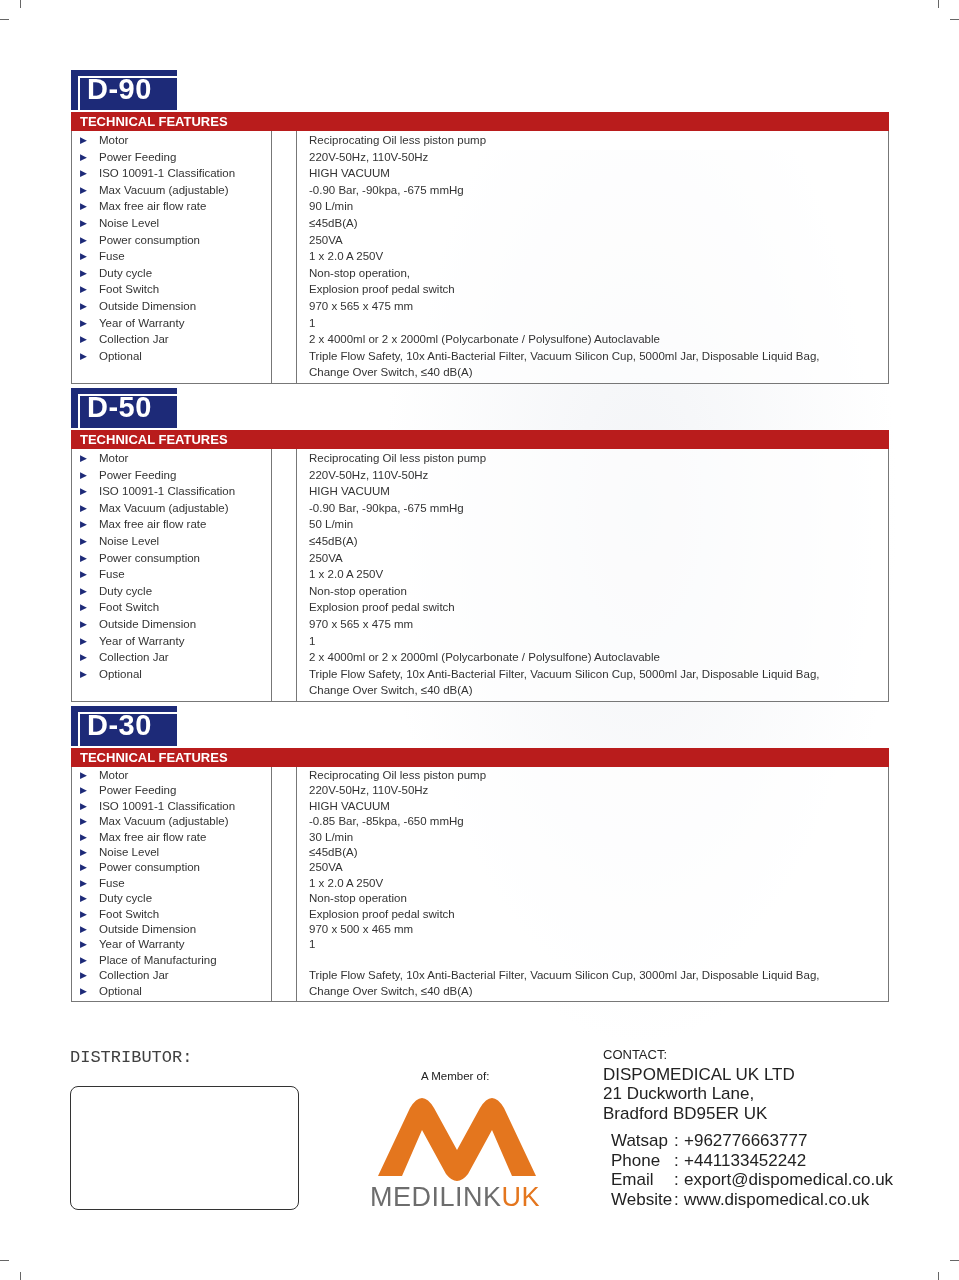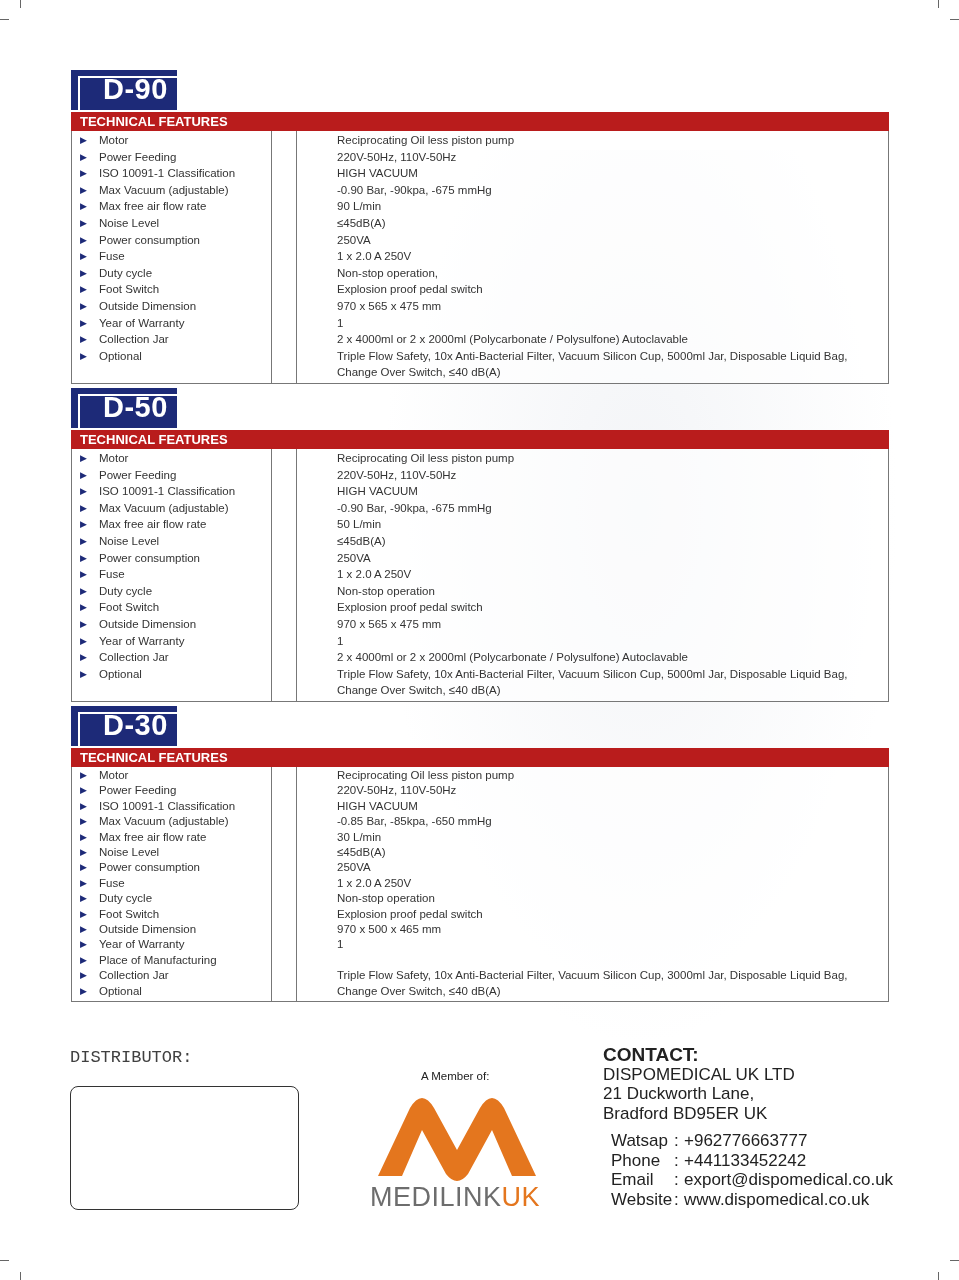--- a/index.html
+++ b/index.html
@@ -16,51 +16,51 @@
     .section { position: absolute; left: 71px; width: 818px; }
     .model-box {
       position: relative; width: 106px; height: 40px; background: #1d2a78;
       margin-left: 0px;
     }
     .model-box .inner {
       position: absolute; left: 7px; top: 6px; right: 0; bottom: 0;
       border-left: 2px solid #fff; border-top: 2px solid #fff;
     }
     .model-title {
-      position: absolute; left: 32px; top: 3px; font-size: 29px; font-weight: bold;
+      position: absolute; left: 16px; top: 3px; font-size: 29px; font-weight: bold;
       color: #fff; letter-spacing: 0.5px;
     }
     .header-bar {
       height: 19px; background: #b91c1c; color: #fff; font-weight: bold;
       font-size: 13px; line-height: 19px; padding-left: 9px; margin-top: 2px;
     }
     .table {
       position: relative; border: 1px solid #777; border-top: none; background: rgba(255,255,255,0.6);
     }
     .col-div1 { position: absolute; top: 0; bottom: 0; left: 199px; border-left: 1px solid #777; }
     .col-div2 { position: absolute; top: 0; bottom: 0; left: 224px; border-left: 1px solid #777; }
     .rows { padding-top: 1px; padding-bottom: 2px; }
     .row { display: flex; font-size: 11.5px; line-height: 16.6px; color: #333; }
     .row .bullet { width: 27px; text-align: left; padding-left: 8px; color: #1d2a78; font-size: 9px; box-sizing: border-box; }
     .row .label { width: 210px; }
-    .row .value { flex: 1; padding-left: 0px; margin-left: 28px; }
+    .row .value { flex: 1; padding-left: 0px; }
     .row.compact { line-height: 15.4px; }
     .bottom { position: absolute; top: 1040px; left: 0; width: 959px; height: 200px; }
     .distributor-label { position: absolute; left: 70px; top: 8px; font-size: 17px; color: #404040; font-family: Liberation Mono, monospace; }
     .distributor-box {
       position: absolute; left: 70px; top: 46px; width: 227px; height: 122px;
       border: 1.5px solid #333; border-radius: 8px;
     }
     .member-label { position: absolute; left: 421px; top: 30px; font-size: 11.5px; color: #222; }
     .logo { position: absolute; left: 370px; top: 48px; width: 175px; height: 124px; }
     .logo-text { position: absolute; left: 370px; top: 142px; font-size: 27px; letter-spacing: 0.5px; }
     .logo-text .gray { color: #6d6d6d; }
     .logo-text .orange { color: #e4761e; }
     .contact { position: absolute; left: 603px; top: 5px; font-size: 17px; color: #222; line-height: 19.5px; }
-    .contact .title { font-weight: bold; font-size: 19px; }
+    .contact .title { font-weight: normal; font-size: 13px; }
     .contact .gap { height: 8px; }
     .contact .crow { display: flex; margin-left: 8px; }
     .contact .ckey { width: 63px; }
     .contact .csep { width: 10px; }
   </style>
 </head>
 <body>
 
 <div class="bg-ghost"></div>
 

